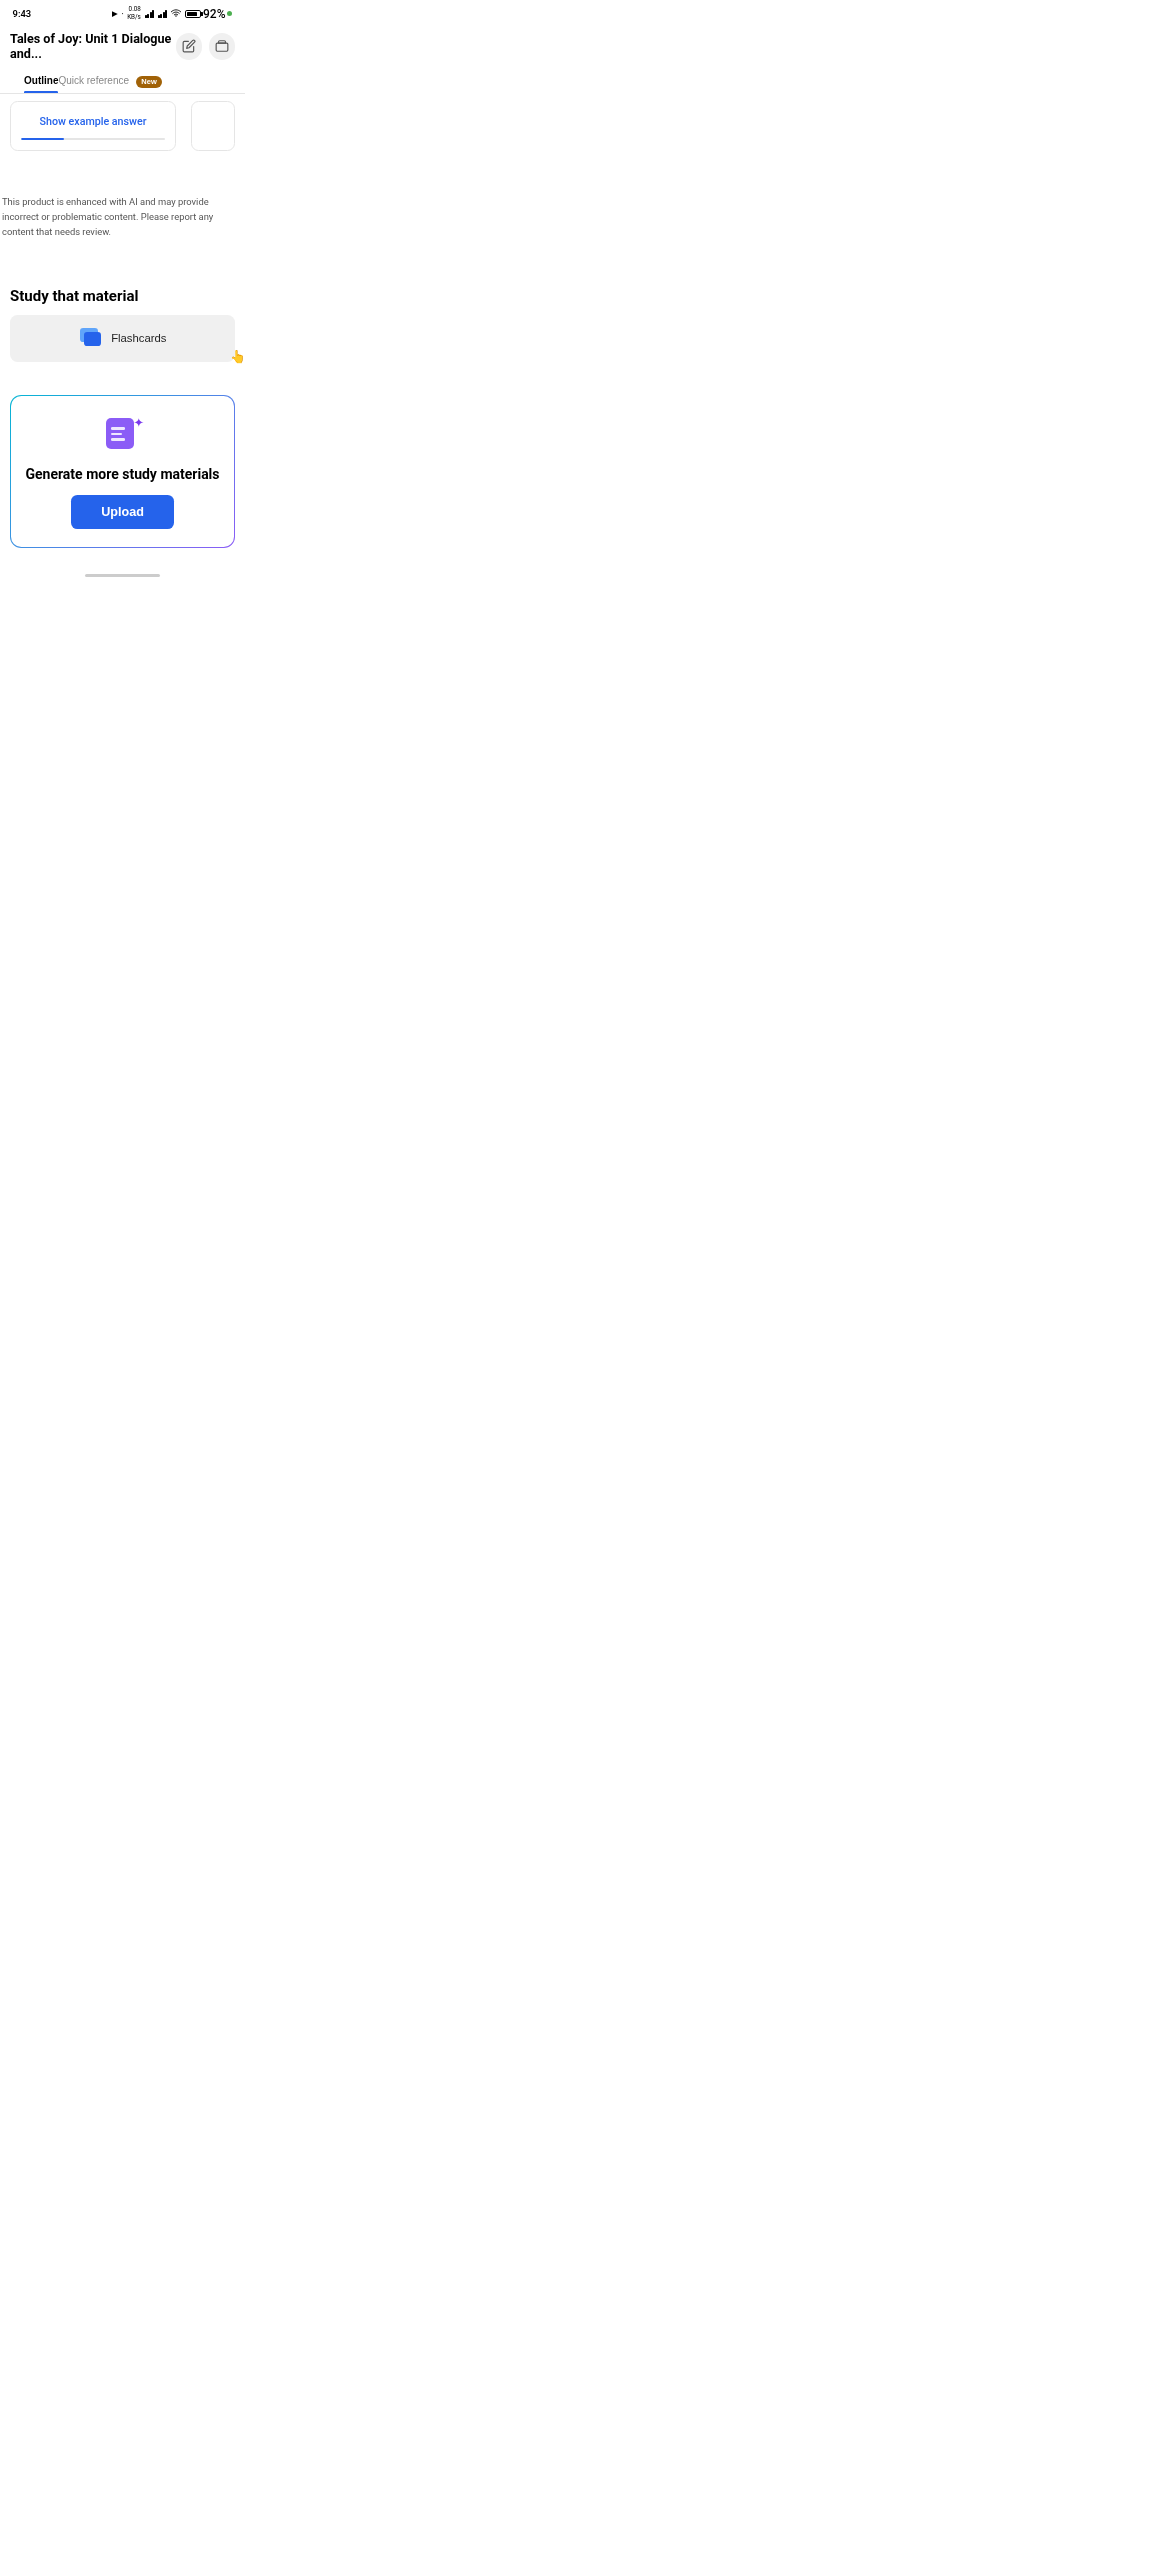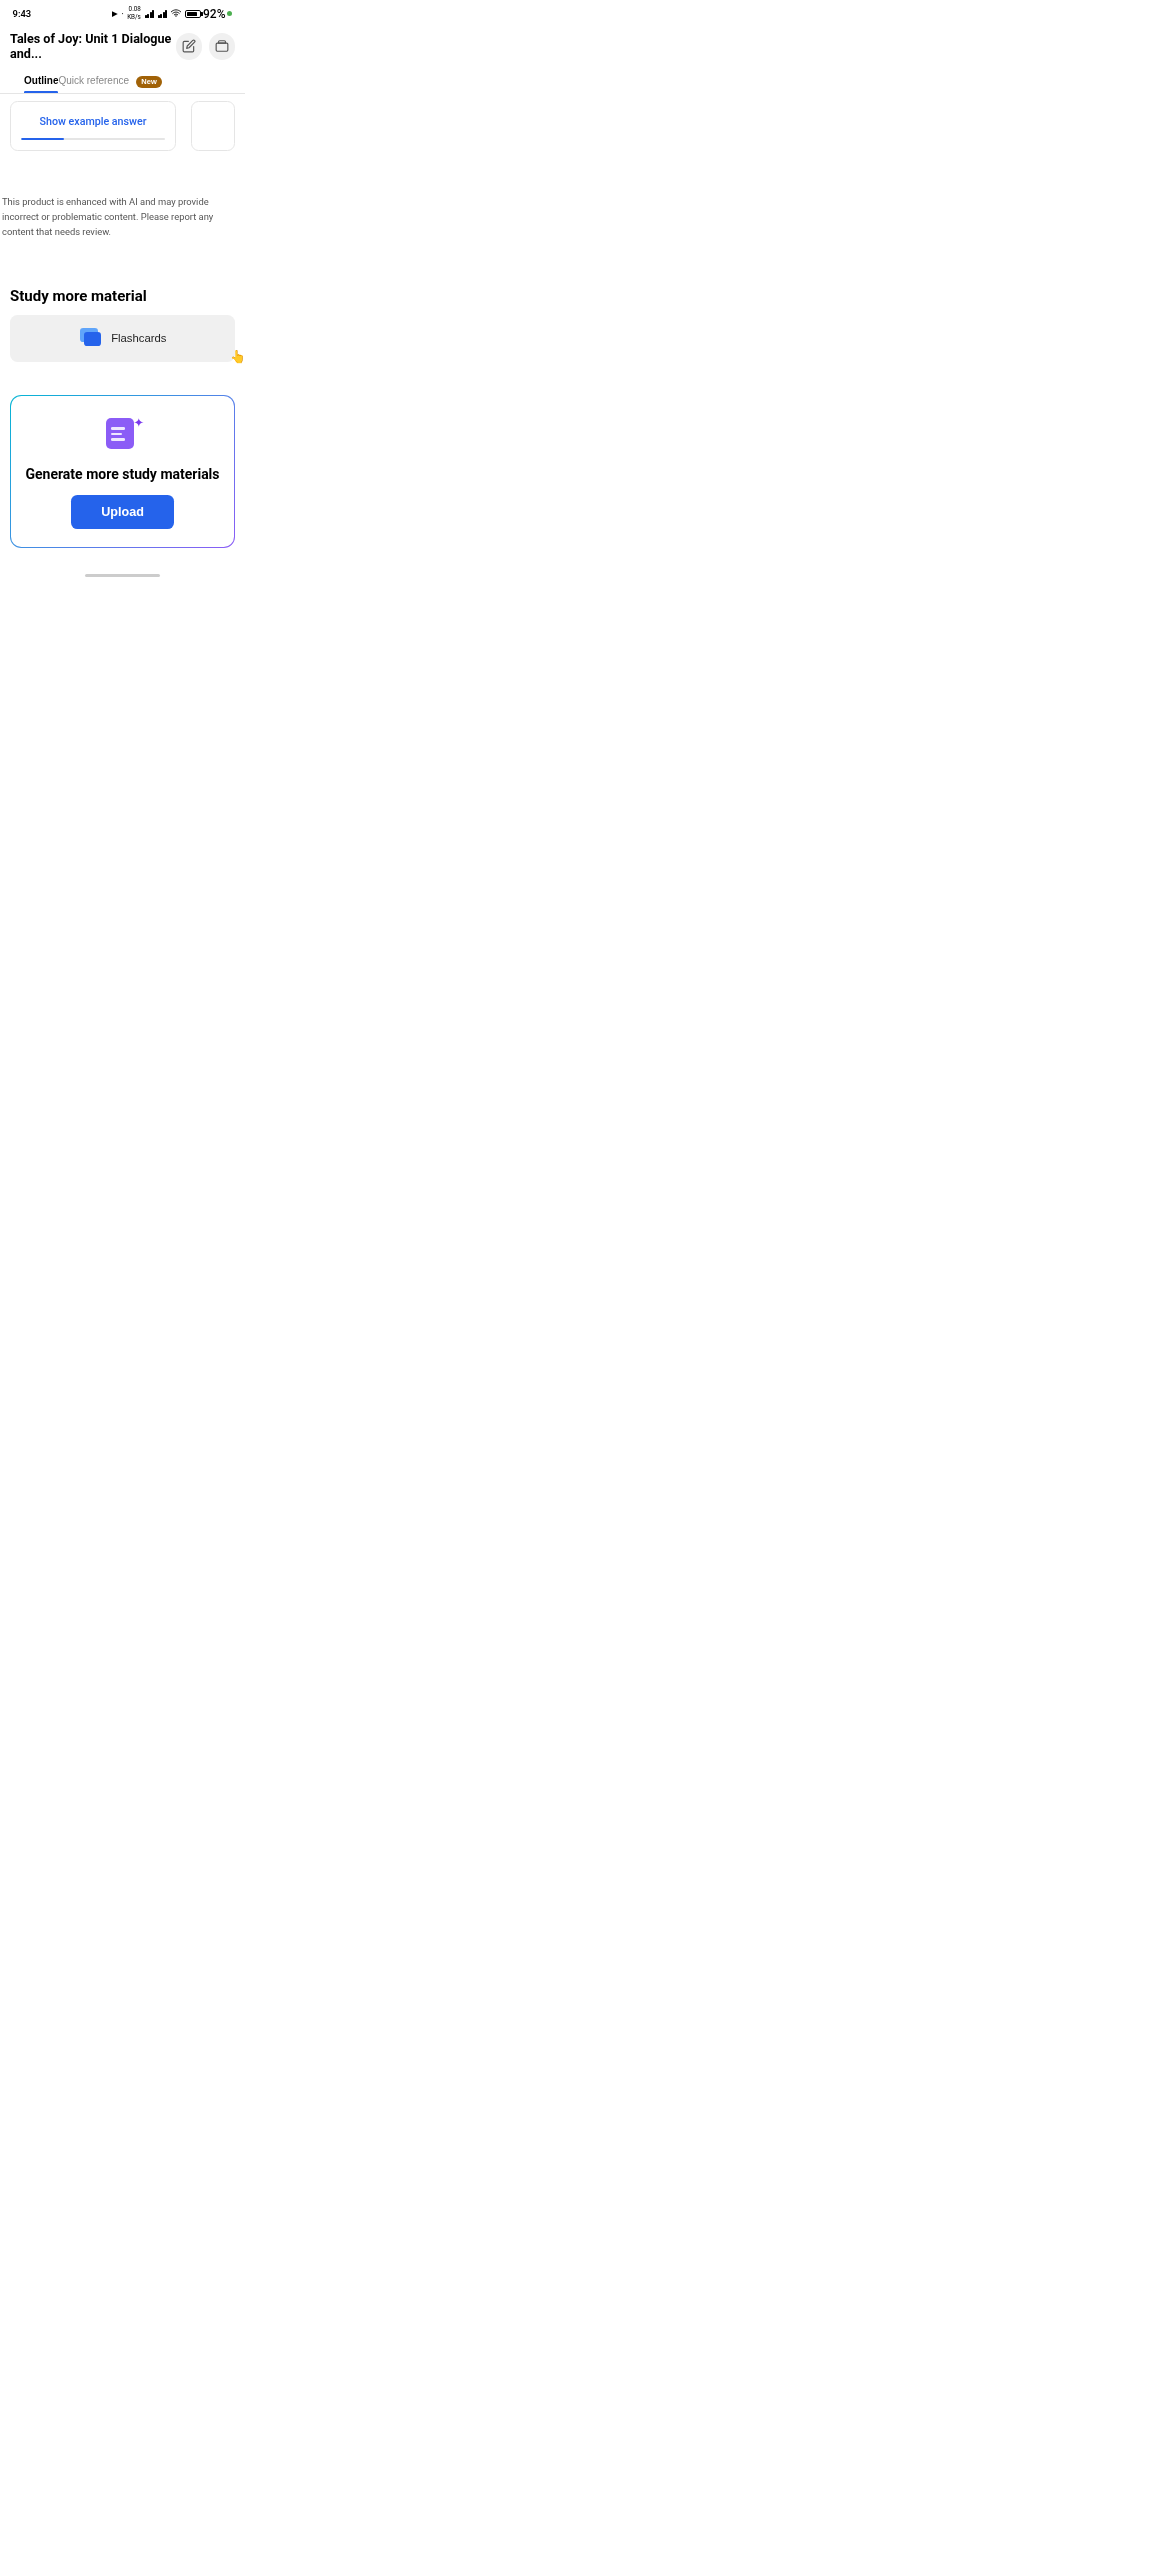--- a/index.html
+++ b/index.html
@@ -492,21 +492,21 @@
 
   <div style="height: 22.6px;"></div>
 
   <div class="ai-disclaimer">
     <span>This product is enhanced with AI and may provide incorrect or problematic content. Please report any content that needs review.</span>
   </div>
 
   <div style="height: 22.6px;"></div>
 
   <div class="study-section">
-    <h2 class="study-title">Study more material</h2>
+    <h2 class="study-title">Study that material</h2>
 
     <button class="flashcards-btn">
       <div class="flashcard-icon">
         <div class="flashcard-back"></div>
         <div class="flashcard-front"></div>
       </div>
       <span>Flashcards</span>
       <span class="cursor-hand">👆</span>
     </button>
   </div>

